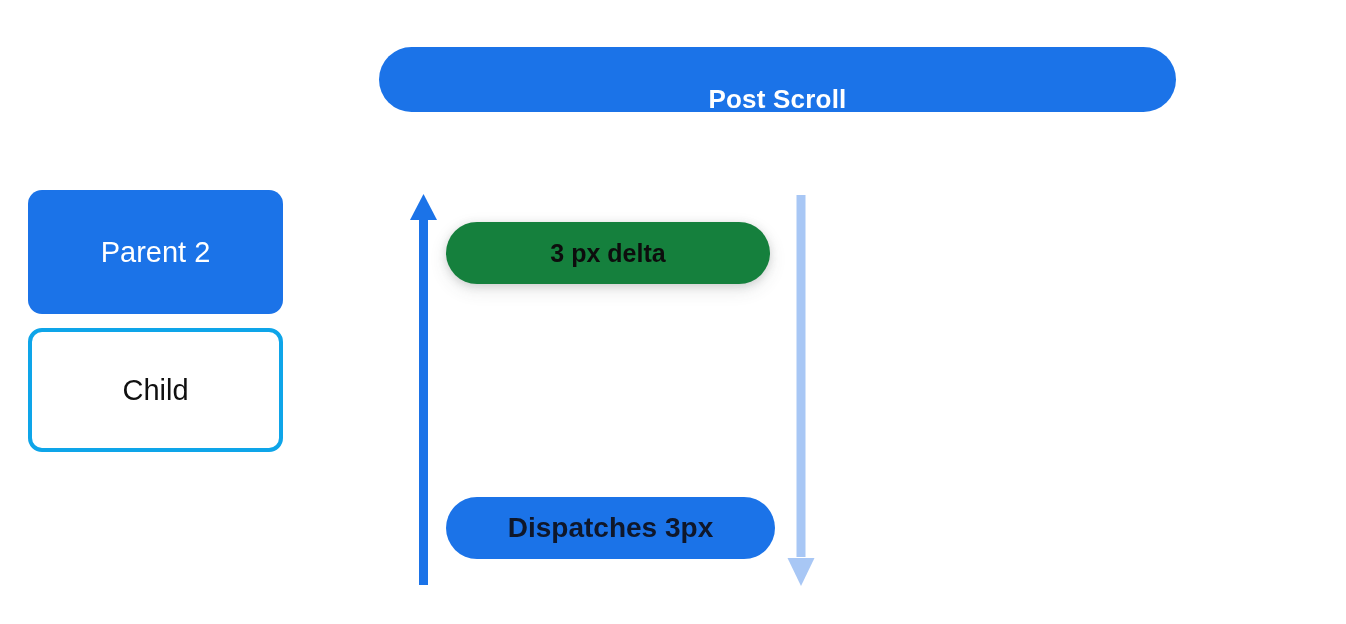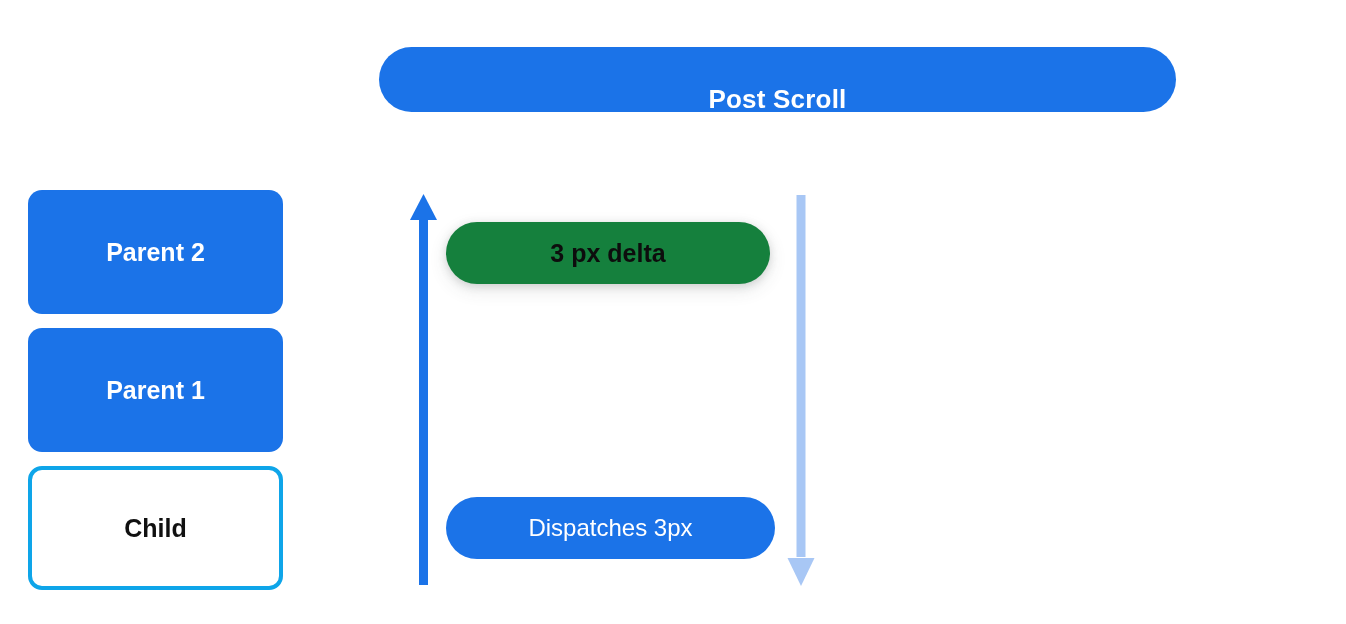--- a/index.html
+++ b/index.html
@@ -64,22 +64,22 @@
     color: #ffffff;
   }
   .node-box.outlined {
     background: #ffffff;
     border: 4px solid #0ea5e9;
   }
   .node-box.outlined .node-label {
     color: #101010;
   }
   .node-label {
-    font-size: 25px;
-    font-weight: bold;
+    font-size: 29px;
+    font-weight: normal;
     line-height: 1;
   }
 
   
   .arrow-up-svg {
     position: absolute;
     left: 406px;
     top: 190px;
     width: 36px;
     height: 400px;
@@ -121,42 +121,39 @@
     width: 329px;
     height: 62px;
     background: #1b73e8;
     border-radius: 31px;
     display: flex;
     align-items: center;
     justify-content: center;
     box-sizing: border-box;
   }
   .dispatch-pill-label {
-    color: #ffffff;
-    font-size: 24px;
-    font-weight: normal;
+    color: #0f172a;
+    font-size: 28px;
+    font-weight: bold;
     line-height: 1;
   }
 </style>
 </head>
 <body>
 
 <div class="header-pill">
   <span class="header-pill-label">Post Scroll</span>
 </div>
 
 <div class="box-stack">
 
   <div class="node-box filled">
     <span class="node-label">Parent 2</span>
   </div>
 
-  <div class="node-box filled">
-    <span class="node-label">Parent 1</span>
-  </div>
 
   <div class="node-box outlined">
     <span class="node-label">Child</span>
   </div>
 
 </div>
 
 <svg class="arrow-up-svg" viewBox="0 0 36 400">
   <polygon points="17.5,4 31,30 4,30" fill="#1b73e8"></polygon>
   <rect x="13" y="28" width="9" height="367" fill="#1b73e8"></rect>

